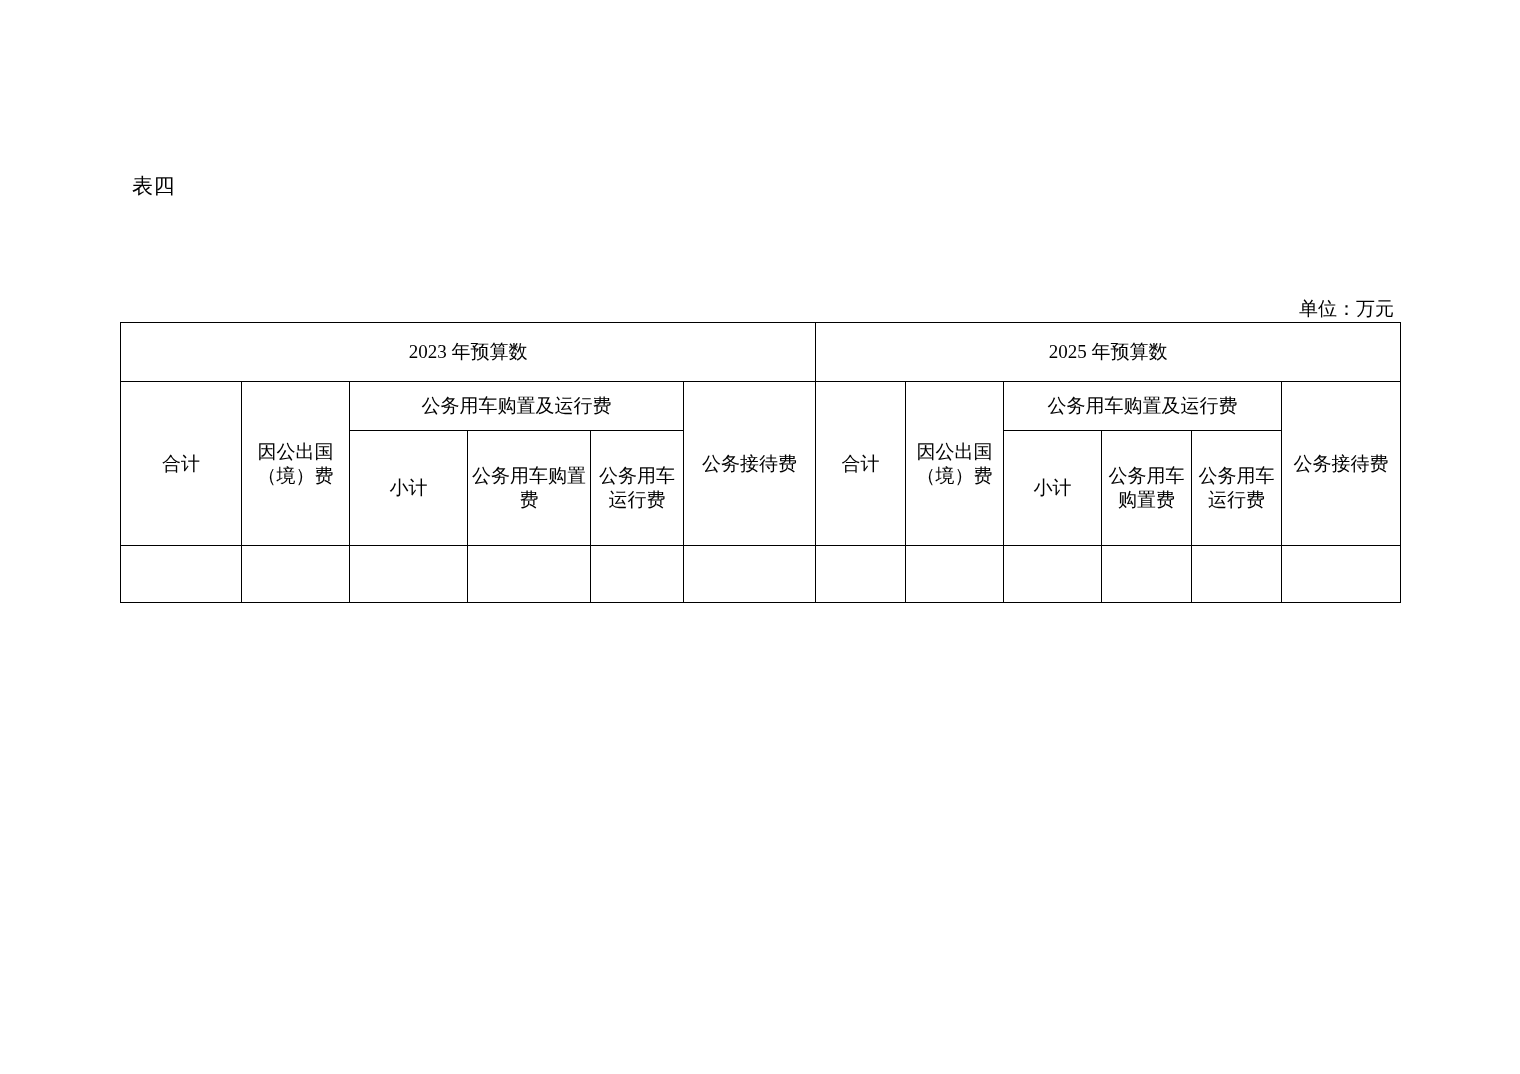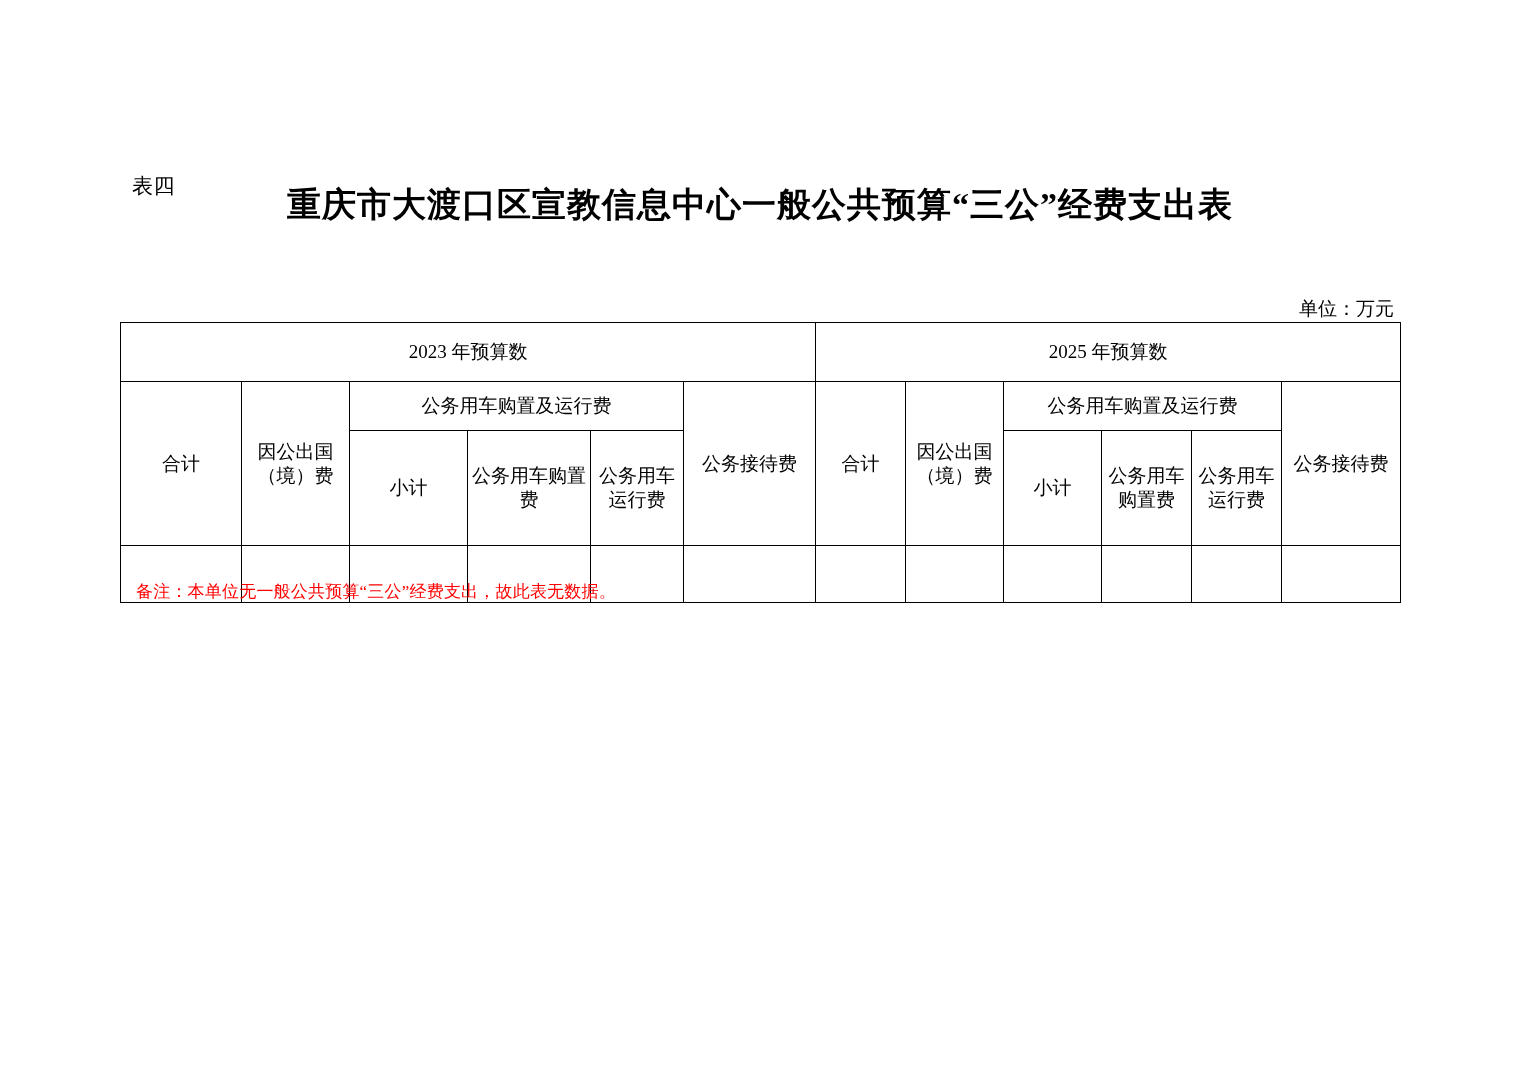--- a/index.html
+++ b/index.html
@@ -95,21 +95,20 @@
     letter-spacing: 0.2px;
   }
 </style>
 </head>
 <body>
 
 <div class="page">
 
   <div class="sheet-label">表四</div>
 
-  <div class="doc-title">重庆市大渡口区宣教信息中心一般公共预算“三公”经费支出表</div>
 
   <div class="unit-note">单位：万元</div>
 
   <div class="table-wrap">
     <table class="budget">
       <colgroup>
         <col style="width:121px">
         <col style="width:108px">
         <col style="width:118px">
         <col style="width:123px">
@@ -156,15 +155,14 @@
           <td></td>
           <td></td>
           <td></td>
           <td></td>
           <td></td>
         </tr>
       </tbody>
     </table>
   </div>
 
-  <div class="remark">备注：本单位无一般公共预算“三公”经费支出，故此表无数据。</div>
 
 </div>
 
 </body></html>

